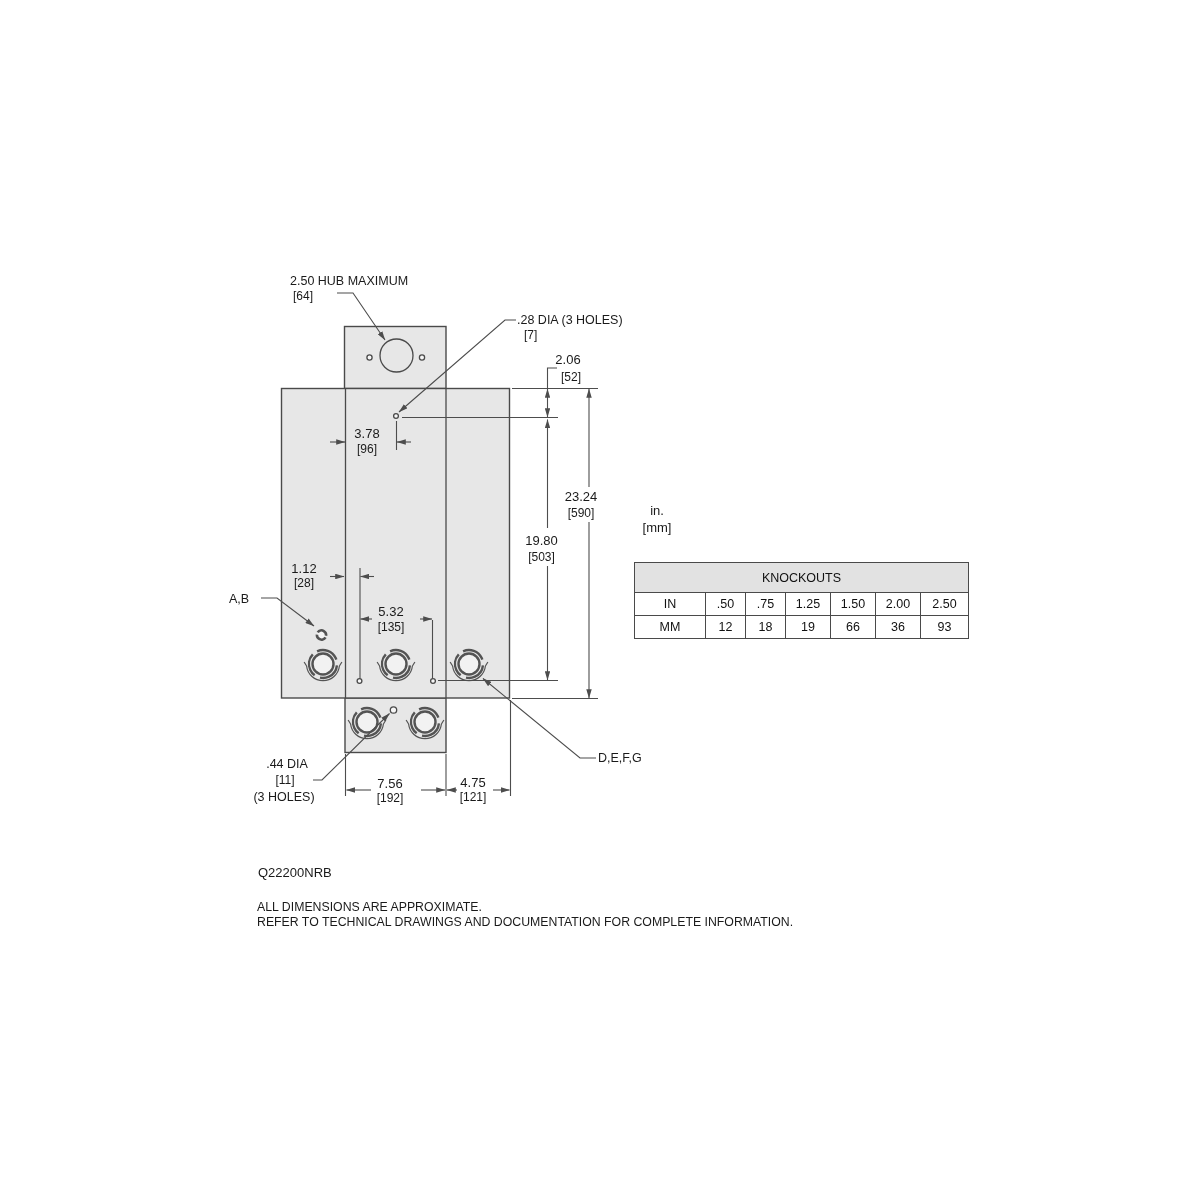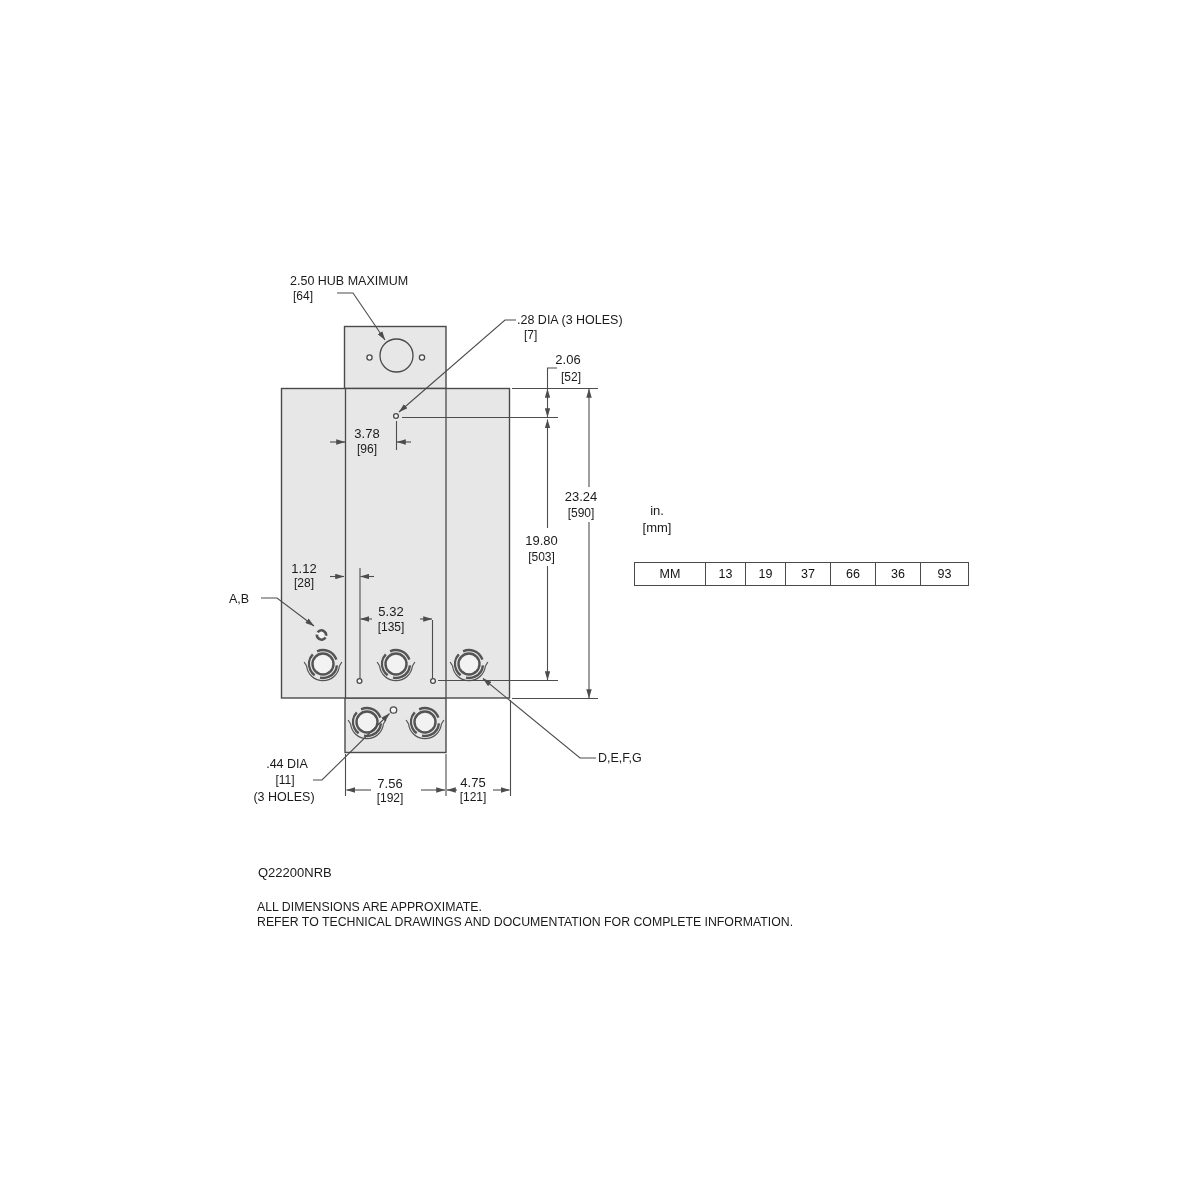--- a/index.html
+++ b/index.html
@@ -182,25 +182,37 @@
   <colgroup>
     <col style="width:71px">
         <col style="width:40px">
         <col style="width:40px">
     <col style="width:45px">
         <col style="width:45px">
         <col style="width:45px">
         <col style="width:48px">
   </colgroup>
   <tbody>
+        <tr class="title-row">
+    <td class="shade" colspan="7">KNOCKOUTS</td>
+  </tr>
+  <tr>
+    <td>IN</td>
+    <td>.50</td>
+    <td>.75</td>
+    <td>1.25</td>
+    <td>1.50</td>
+    <td>2.00</td>
+    <td>2.50</td>
+  </tr>
   <tr>
     <td>MM</td>
-    <td>13</td>
+    <td>12</td>
+    <td>18</td>
     <td>19</td>
-    <td>37</td>
     <td>66</td>
     <td>36</td>
     <td>93</td>
   </tr>
 </tbody>
     </table>
 
 </div>
 
 </body></html>

